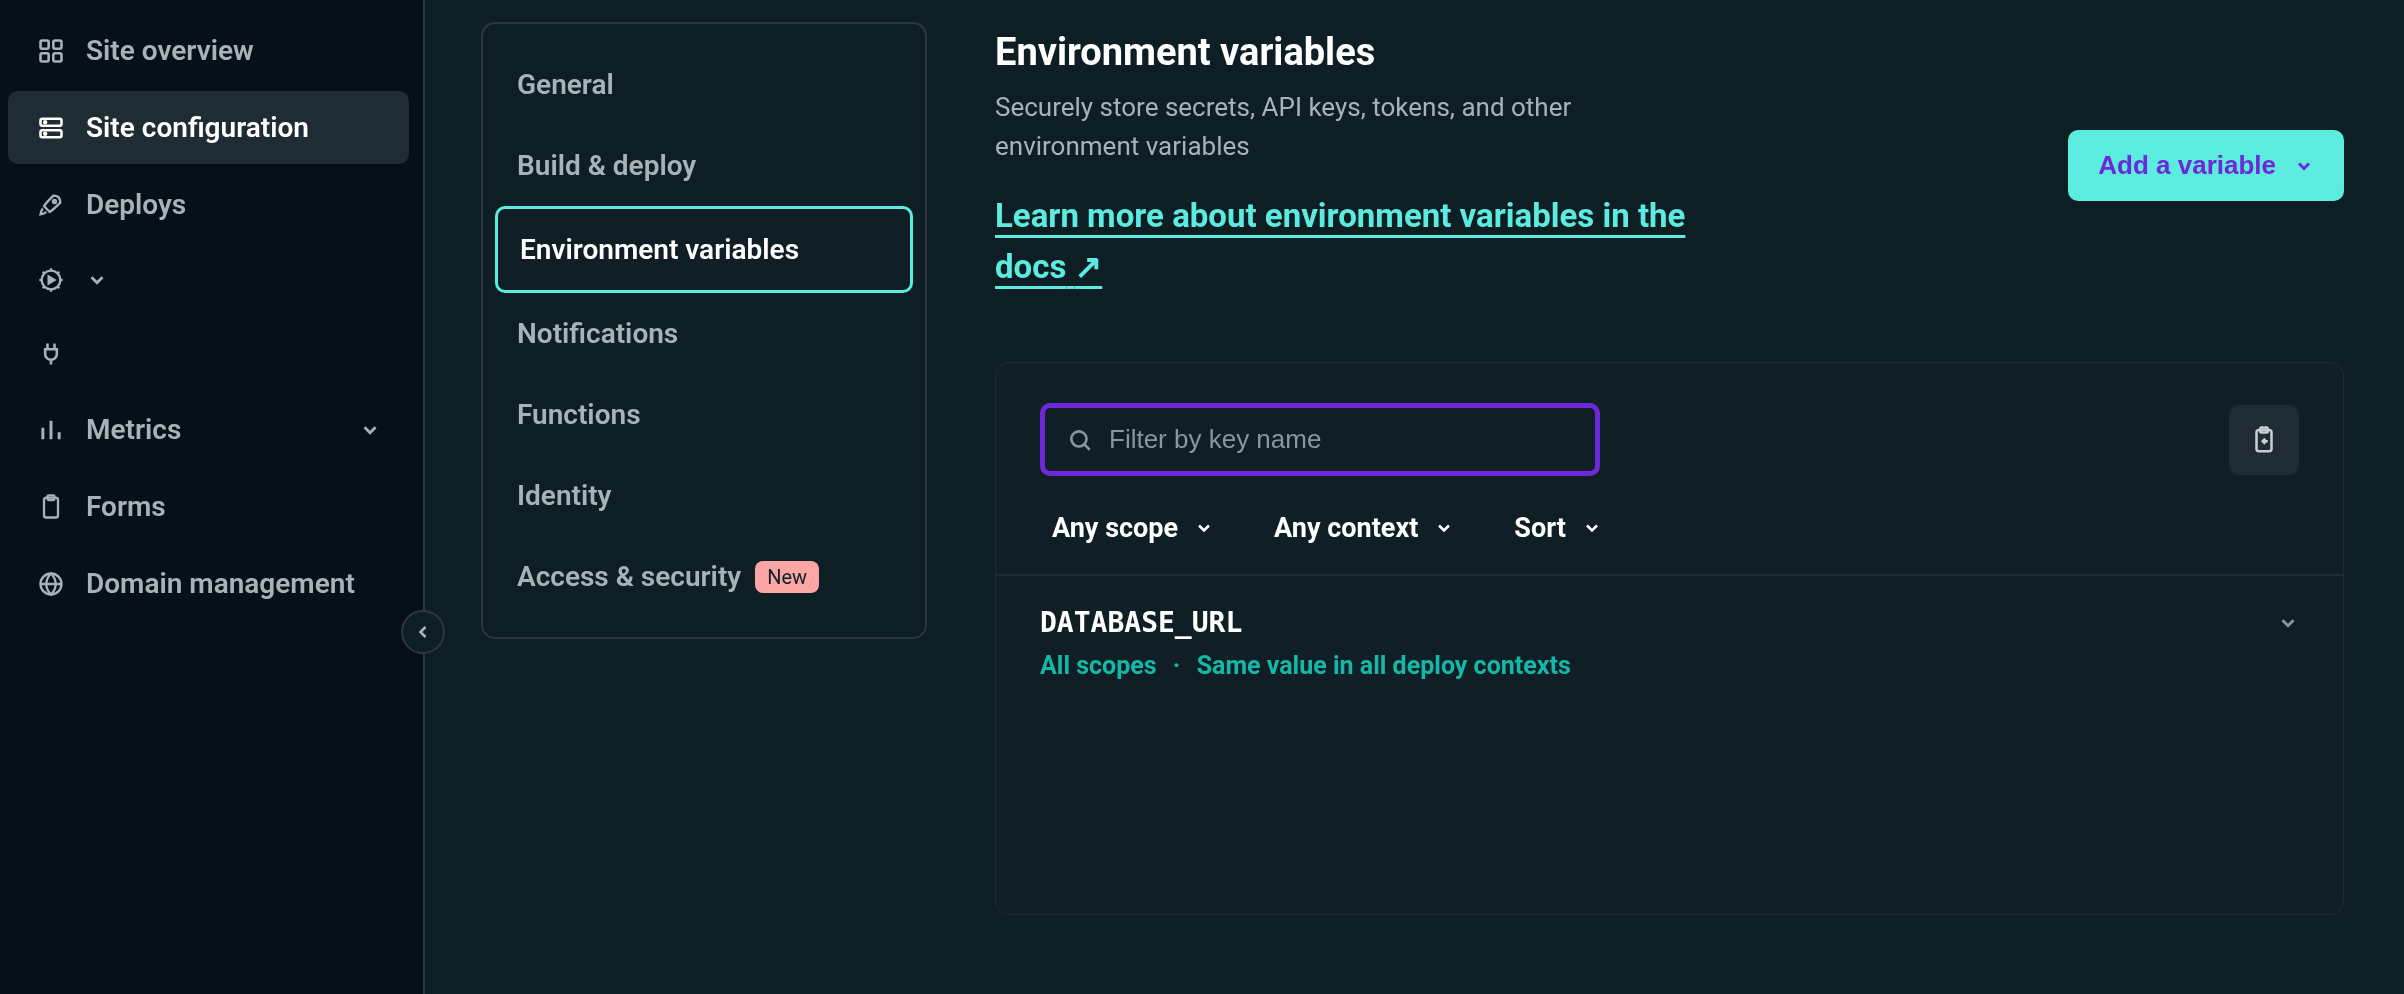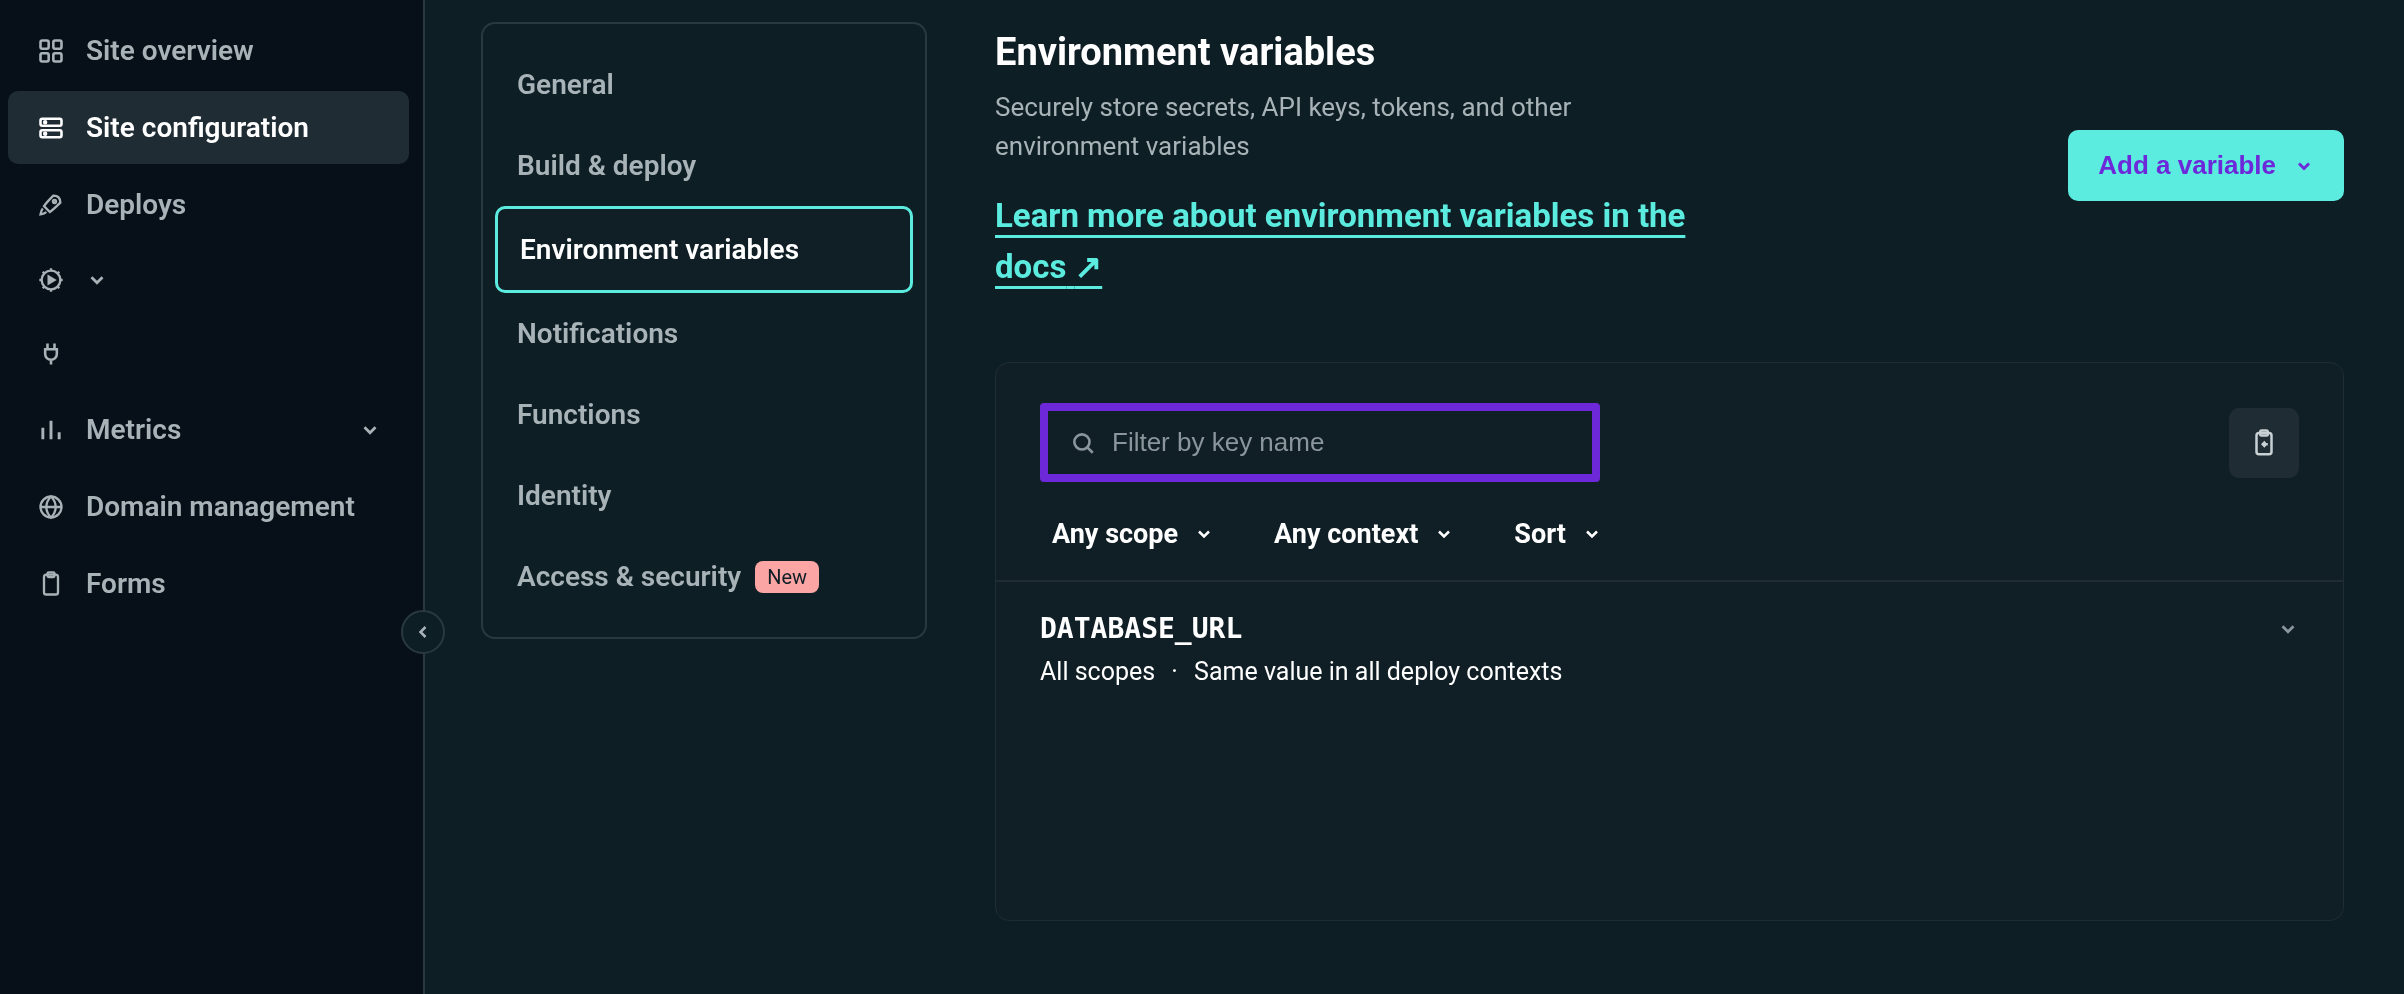--- a/index.html
+++ b/index.html
@@ -148,22 +148,22 @@
 .card-top {
   padding: 40px 44px 0 44px;
   display: flex;
   justify-content: space-between;
   align-items: center;
 }
 .search {
   display: flex;
   align-items: center;
   gap: 16px;
-  border: 8px solid #6d28d9;
-  border-radius: 4px;
+  border: 5px solid #6d28d9;
+  border-radius: 10px;
   padding: 16px 22px;
   width: 560px;
 }
 .search input {
   background: transparent;
   border: none;
   outline: none;
   color: #e6e6e6;
   font-size: 26px;
   flex: 1;
@@ -205,21 +205,22 @@
 }
 .env-key {
   font-family: ui-monospace, SFMono-Regular, Menlo, Consolas, monospace;
   font-size: 28px;
   font-weight: 600;
   color: #ffffff;
 }
 .env-meta {
   padding: 8px 44px 34px 44px;
   font-size: 25px;
-  color: #ffffff;
+  color: #14b8a6;
+  font-weight: bold;
 }
 .dot-sep { margin: 0 10px; }
 
 svg { display:block; }
 </style>
 </head>
 <body>
 
 <div class="app">
 
@@ -292,35 +293,35 @@
       <span class="chev">
         <svg width="22" height="22" viewBox="0 0 24 24" fill="none" stroke="currentColor" stroke-width="3">
             <polyline points="6 9 12 15 18 9"></polyline>
           </svg>
       </span>
     </div>
 
     <div class="nav-item">
       <span class="nav-icon">
         <svg width="28" height="28" viewBox="0 0 24 24" fill="none" stroke="currentColor" stroke-width="2">
+            <rect x="6" y="4" width="12" height="17" rx="2"></rect>
+            <rect x="9" y="2" width="6" height="4" rx="1"></rect>
+          </svg>
+      </span>
+      <span class="lbl">Forms</span>
+    </div>
+
+    <div class="nav-item">
+      <span class="nav-icon">
+        <svg width="28" height="28" viewBox="0 0 24 24" fill="none" stroke="currentColor" stroke-width="2">
             <circle cx="12" cy="12" r="9"></circle>
             <path d="M3 12h18M12 3c2.5 2.5 4 5.5 4 9s-1.5 6.5-4 9c-2.5-2.5-4-5.5-4-9s1.5-6.5 4-9z"></path>
           </svg>
       </span>
       <span class="lbl">Domain management</span>
-    </div>
-
-    <div class="nav-item">
-      <span class="nav-icon">
-        <svg width="28" height="28" viewBox="0 0 24 24" fill="none" stroke="currentColor" stroke-width="2">
-            <rect x="6" y="4" width="12" height="17" rx="2"></rect>
-            <rect x="9" y="2" width="6" height="4" rx="1"></rect>
-          </svg>
-      </span>
-      <span class="lbl">Forms</span>
     </div>
 
     <div class="collapse-btn">
       <svg width="20" height="20" viewBox="0 0 24 24" fill="none" stroke="currentColor" stroke-width="3">
           <polyline points="15 18 9 12 15 6"></polyline>
         </svg>
     </div>
   </nav>
 
   <aside class="subnav">

